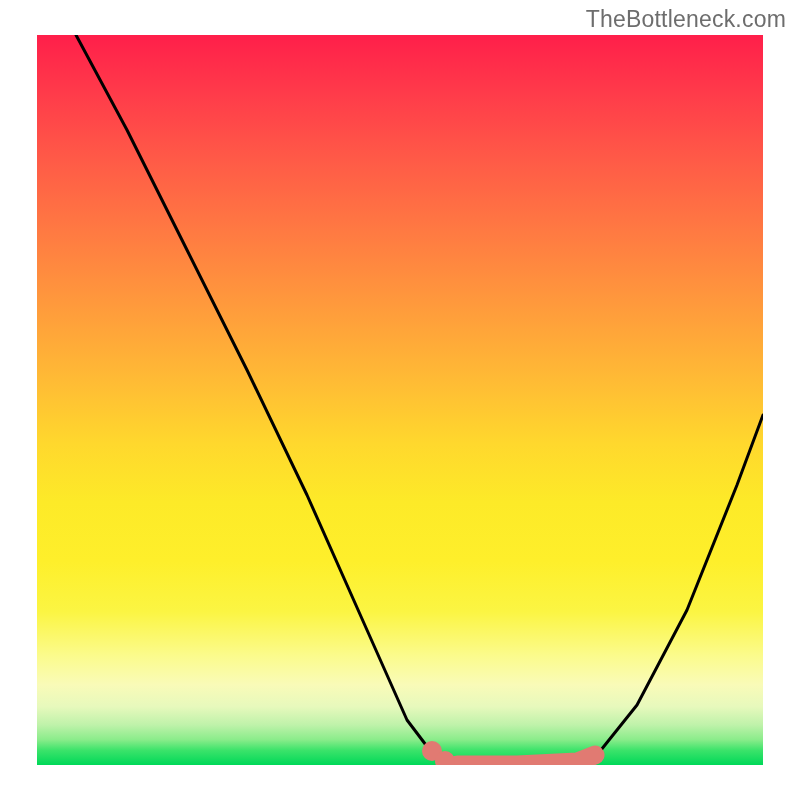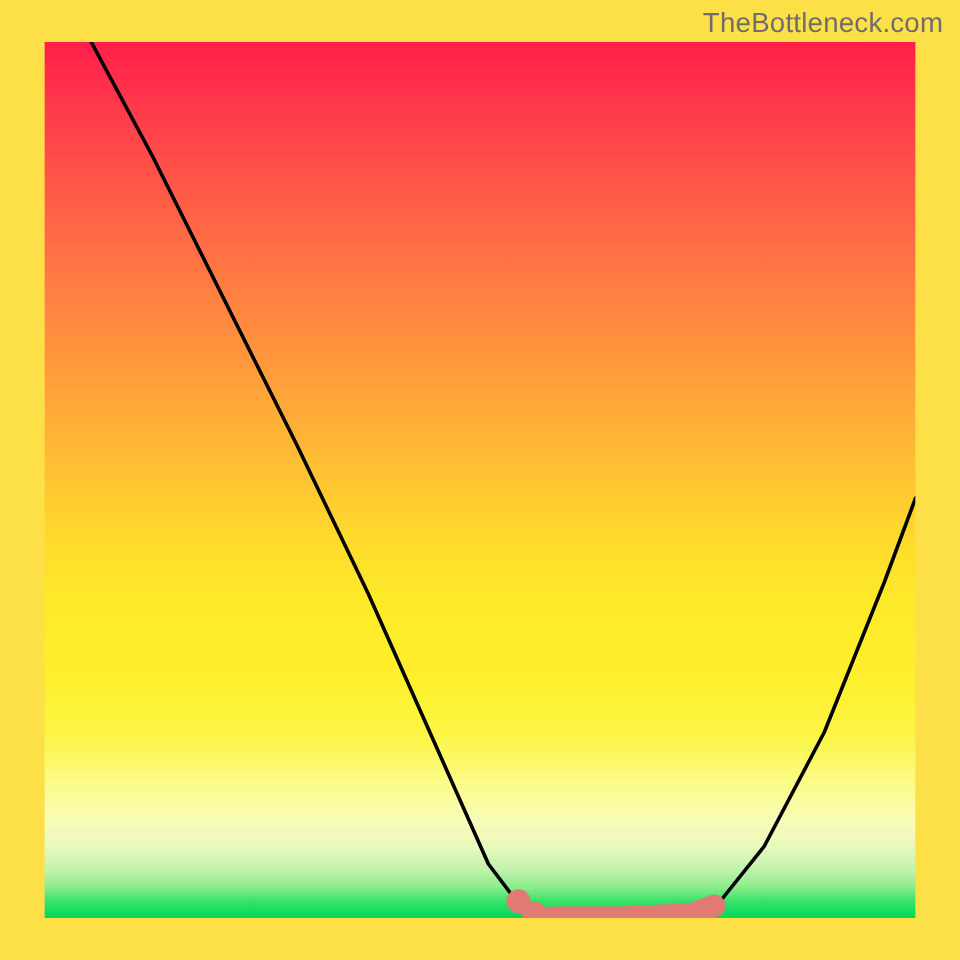--- a/index.html
+++ b/index.html
@@ -9,21 +9,21 @@
     height: 800px;
     background: #000000;
     overflow: hidden;
   }
   .frame {
     position: absolute;
     left: 0;
     top: 0;
     width: 800px;
     height: 800px;
-    background: #fde047;
+    background: #ffffff;
   }
   .plot-area {
     position: absolute;
     left: 37px;
     top: 35px;
     width: 726px;
     height: 730px;
     overflow: hidden;
   }
   .gradient {

